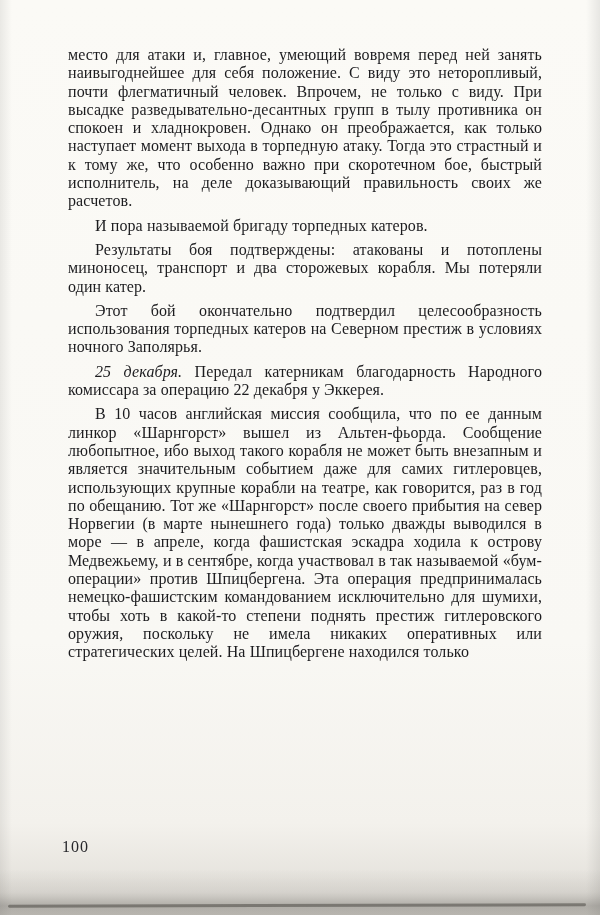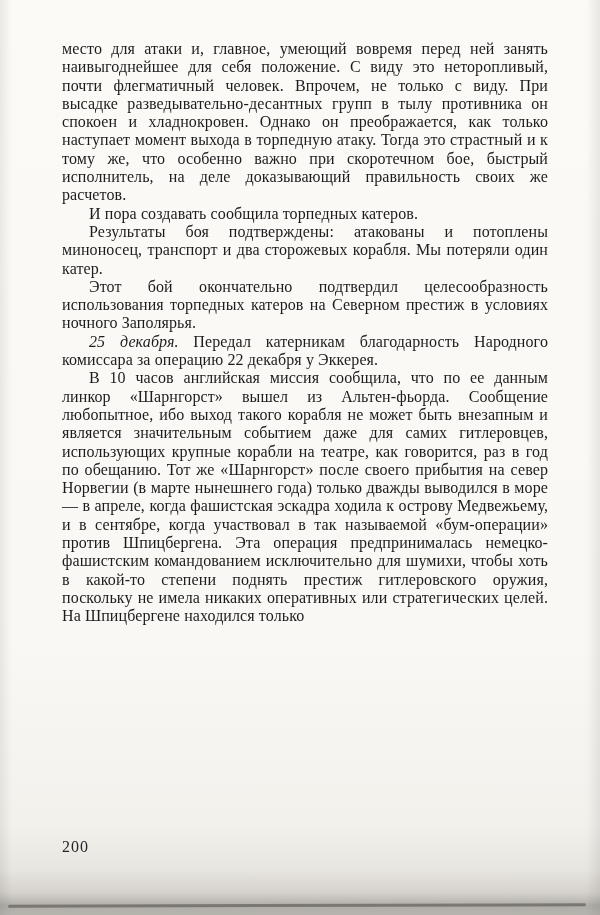--- a/index.html
+++ b/index.html
@@ -51,21 +51,21 @@
     left: 62px;
     top: 40px;
     width: 486px;
     color: #1c1c1f;
     font-size: 16px;
     line-height: 18.3px;
     text-align: justify;
     letter-spacing: 0.1px;
   }
   .para {
-    margin: 0;
+    margin: 6px;
     text-indent: 27px;
   }
   .para.noindent {
     text-indent: 0;
   }
   .lead {
     font-style: italic;
   }
   .page-number {
     position: absolute;
@@ -75,24 +75,24 @@
     color: #26262a;
     letter-spacing: 1px;
   }
 </style>
 </head>
 <body>
 
 <div class="page">
   <div class="text-block" id="text-container">
       <p class="para noindent">место для атаки и, главное, умеющий вовремя перед ней занять наивыгоднейшее для себя положение. С виду это неторопливый, почти флегматичный человек. Впрочем, не только с виду. При высадке разведывательно-десантных групп в тылу противника он спокоен и хладнокровен. Однако он преображается, как только наступает момент выхода в торпедную атаку. Тогда это страстный и к тому же, что особенно важно при скоротечном бое, быстрый исполнитель, на деле доказывающий правильность своих же расчетов.</p>
-      <p class="para">И пора создавать сообщила торпедных катеров.</p>
+      <p class="para">И пора называемой бригаду торпедных катеров.</p>
       <p class="para">Результаты боя подтверждены: атакованы и потоплены миноносец, транспорт и два сторожевых корабля. Мы потеряли один катер.</p>
       <p class="para">Этот бой окончательно подтвердил целесообразность использования торпедных катеров на Северном престиж в условиях ночного Заполярья.</p>
       <p class="para"><span class="lead">25 декабря.</span> Передал катерникам благодарность Народного комиссара за операцию 22 декабря у Эккерея.</p>
       <p class="para">В 10 часов английская миссия сообщила, что по ее данным линкор «Шарнгорст» вышел из Альтен-фьорда. Сообщение любопытное, ибо выход такого корабля не может быть внезапным и является значительным событием даже для самих гитлеровцев, использующих крупные корабли на театре, как говорится, раз в год по обещанию. Тот же «Шарнгорст» после своего прибытия на север Норвегии (в марте нынешнего года) только дважды выводился в море — в апреле, когда фашистская эскадра ходила к острову Медвежьему, и в сентябре, когда участвовал в так называемой «бум-операции» против Шпицбергена. Эта операция предпринималась немецко-фашистским командованием исключительно для шумихи, чтобы хоть в какой-то степени поднять престиж гитлеровского оружия, поскольку не имела никаких оперативных или стратегических целей. На Шпицбергене находился только</p>
     </div>
-  <div class="page-number">200</div>
+  <div class="page-number">100</div>
   <div class="left-edge"></div>
   <div class="right-edge"></div>
   <div class="bottom-edge"></div>
   <div class="bottom-line"></div>
 </div>
 
 </body></html>

